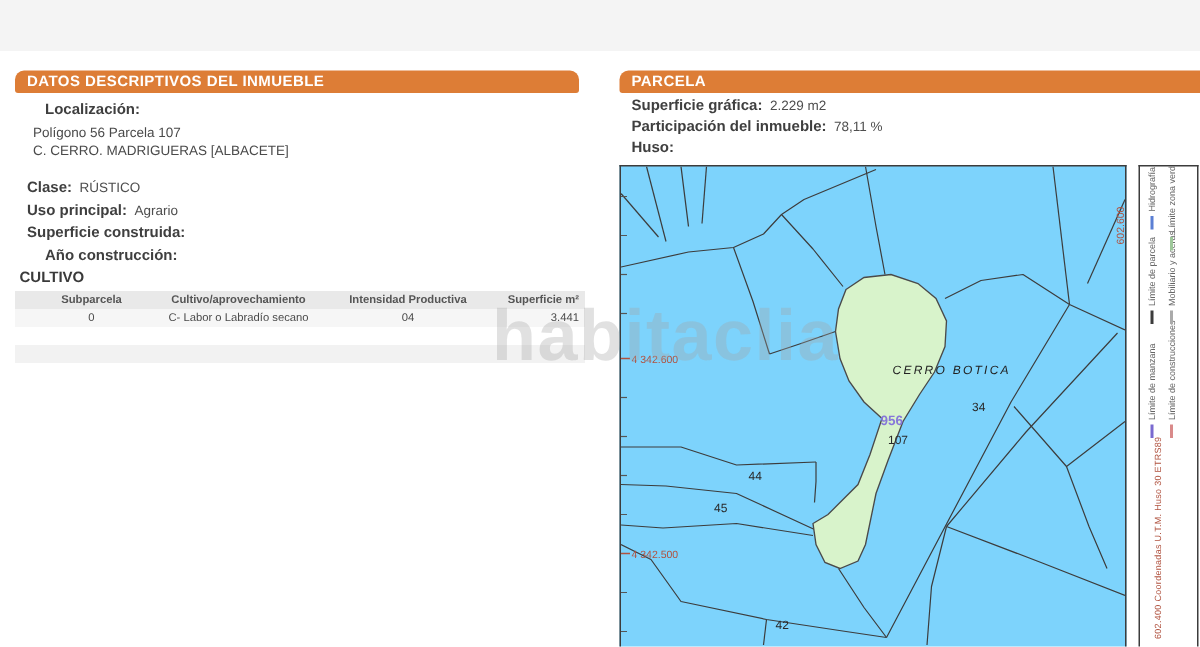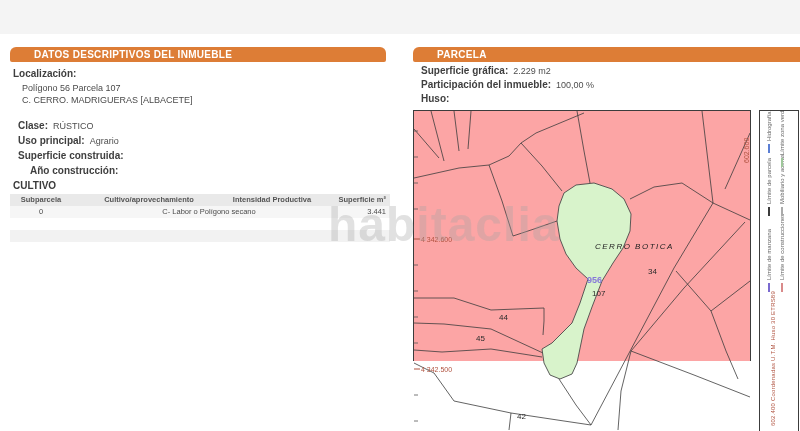--- a/index.html
+++ b/index.html
@@ -6,48 +6,48 @@
   html,body { width:800px; height:431px; }
   body {
     position:relative; overflow:hidden; background:#ffffff;
     font-family:"Liberation Sans", sans-serif; color:#3f3f3f;
   }
   .topband { position:absolute; left:0; top:0; width:800px; height:34px; background:#f4f4f4; }
 
   .bar {
     position:absolute; height:15px; background:#dd7d36;
     border-radius:6px 6px 2px 2px; color:#ffffff; font-weight:bold;
-    font-size:10px; line-height:15px; padding-left:24px; letter-spacing:.3px;
+    font-size:10px; line-height:15px; padding-left:8px; letter-spacing:.3px;
     white-space:nowrap;
   }
   #bar-left  { left:10px;  top:47px; width:376px; }
   #bar-right { left:413px; top:47px; width:408px; }
 
   .fld { position:absolute; font-size:10px; color:#3f3f3f; white-space:nowrap; }
   .fld b { font-weight:bold; }
   .fld .val { font-weight:normal; font-size:9px; color:#4e4e4e; margin-left:5px; }
   .addr { position:absolute; font-size:9px; color:#4a4a4a; white-space:nowrap; }
 
   
   .cultivo-title { position:absolute; left:13px; top:180px; font-size:10px; font-weight:bold; color:#3a3a3a; }
   .table { position:absolute; left:10px; top:194px; width:380px; font-size:7.5px; color:#4a4a4a; }
   .trow { display:flex; height:12px; line-height:12px; align-items:center; }
   .trow.head { background:#e9e9e9; font-weight:bold; color:#555; }
   .trow.r1 { background:#f6f6f6; }
   .trow.r2 { background:#ffffff; }
   .trow.r3 { background:#f2f2f2; }
-  .c1 { width:62px; text-align:center; }
+  .c1 { width:62px; text-align:center;margin-left:20px; }
   .c2 { flex:1; text-align:center; padding-left:14px; }
   .c3 { width:120px; text-align:center; }
   .c4 { width:58px; text-align:right; padding-right:4px; }
 
   
   .mapbox {
-    position:absolute; left:413px; top:110px; width:338px; height:251px;
-    border:1px solid #3c3c3c; border-bottom:none; background:#fca5a5;
+    position:absolute; left:413px; top:110px; width:338px; height:322px;
+    border:1px solid #3c3c3c; border-bottom:none; background:#7dd3fc;
   }
   .legendbox {
     position:absolute; left:759px; top:110px; width:40px; height:322px;
     border:1px solid #3c3c3c; border-bottom:none; background:#ffffff; overflow:hidden;
   }
   .legend-band {
     position:absolute; left:1px; top:319px; width:319px; height:38px;
     transform-origin:0 0; transform:rotate(-90deg);
   }
   .litem { position:absolute; font-size:6px; color:#666; white-space:nowrap; }
@@ -67,21 +67,21 @@
     letter-spacing:1px; color:rgba(165,165,165,0.33); z-index:60; pointer-events:none;text-align:center;
   }
 </style>
 </head>
 <body>
 
 <div class="topband"></div>
 
 <div class="bar" id="bar-left">DATOS DESCRIPTIVOS DEL INMUEBLE</div>
 
-<div class="fld" style="left:13px; top:68px;"><b>Localización:</b></div>
+<div class="fld" style="left:30px; top:68px;"><b>Localización:</b></div>
 <div class="addr" style="left:22px; top:83px;">Polígono 56 Parcela 107</div>
 <div class="addr" style="left:22px; top:95px;">C. CERRO. MADRIGUERAS [ALBACETE]</div>
 
 <div class="fld" style="left:18px; top:120px;">
   <b>Clase:</b><span class="val">RÚSTICO</span>
 </div>
 <div class="fld" style="left:18px; top:135px;">
   <b>Uso principal:</b><span class="val">Agrario</span>
 </div>
 <div class="fld" style="left:18px; top:150px;">
@@ -95,35 +95,36 @@
 
 <div class="table">
   <div class="trow head">
     <div class="c1">Subparcela</div>
     <div class="c2">Cultivo/aprovechamiento</div>
     <div class="c3">Intensidad Productiva</div>
     <div class="c4">Superficie m²</div>
   </div>
   <div class="trow r1">
     <div class="c1">0</div>
-    <div class="c2">C- Labor o Polígono secano</div>
+    <div class="c2">C- Labor o Labradío secano</div>
+    <div class="c3">04</div>
     <div class="c4">3.441</div>
   </div>
   <div class="trow r2"></div>
   <div class="trow r3"></div>
   <div class="trow r2"></div>
 </div>
 
 <div class="bar" id="bar-right">PARCELA</div>
 
 <div class="fld" style="left:421px; top:65px;">
   <b>Superficie gráfica:</b><span class="val">2.229 m2</span>
 </div>
 <div class="fld" style="left:421px; top:79px;">
-  <b>Participación del inmueble:</b><span class="val">100,00 %</span>
+  <b>Participación del inmueble:</b><span class="val">78,11 %</span>
 </div>
 <div class="fld" style="left:421px; top:93px;">
   <b>Huso:</b><span class="val"></span>
 </div>
 
 <div class="mapbox">
   <svg width="336" height="320" viewBox="0 0 336 320">
 
     <polyline class="mline" points="0,18 25,47"></polyline>
     <polyline class="mline" points="17,0 30,50"></polyline>

